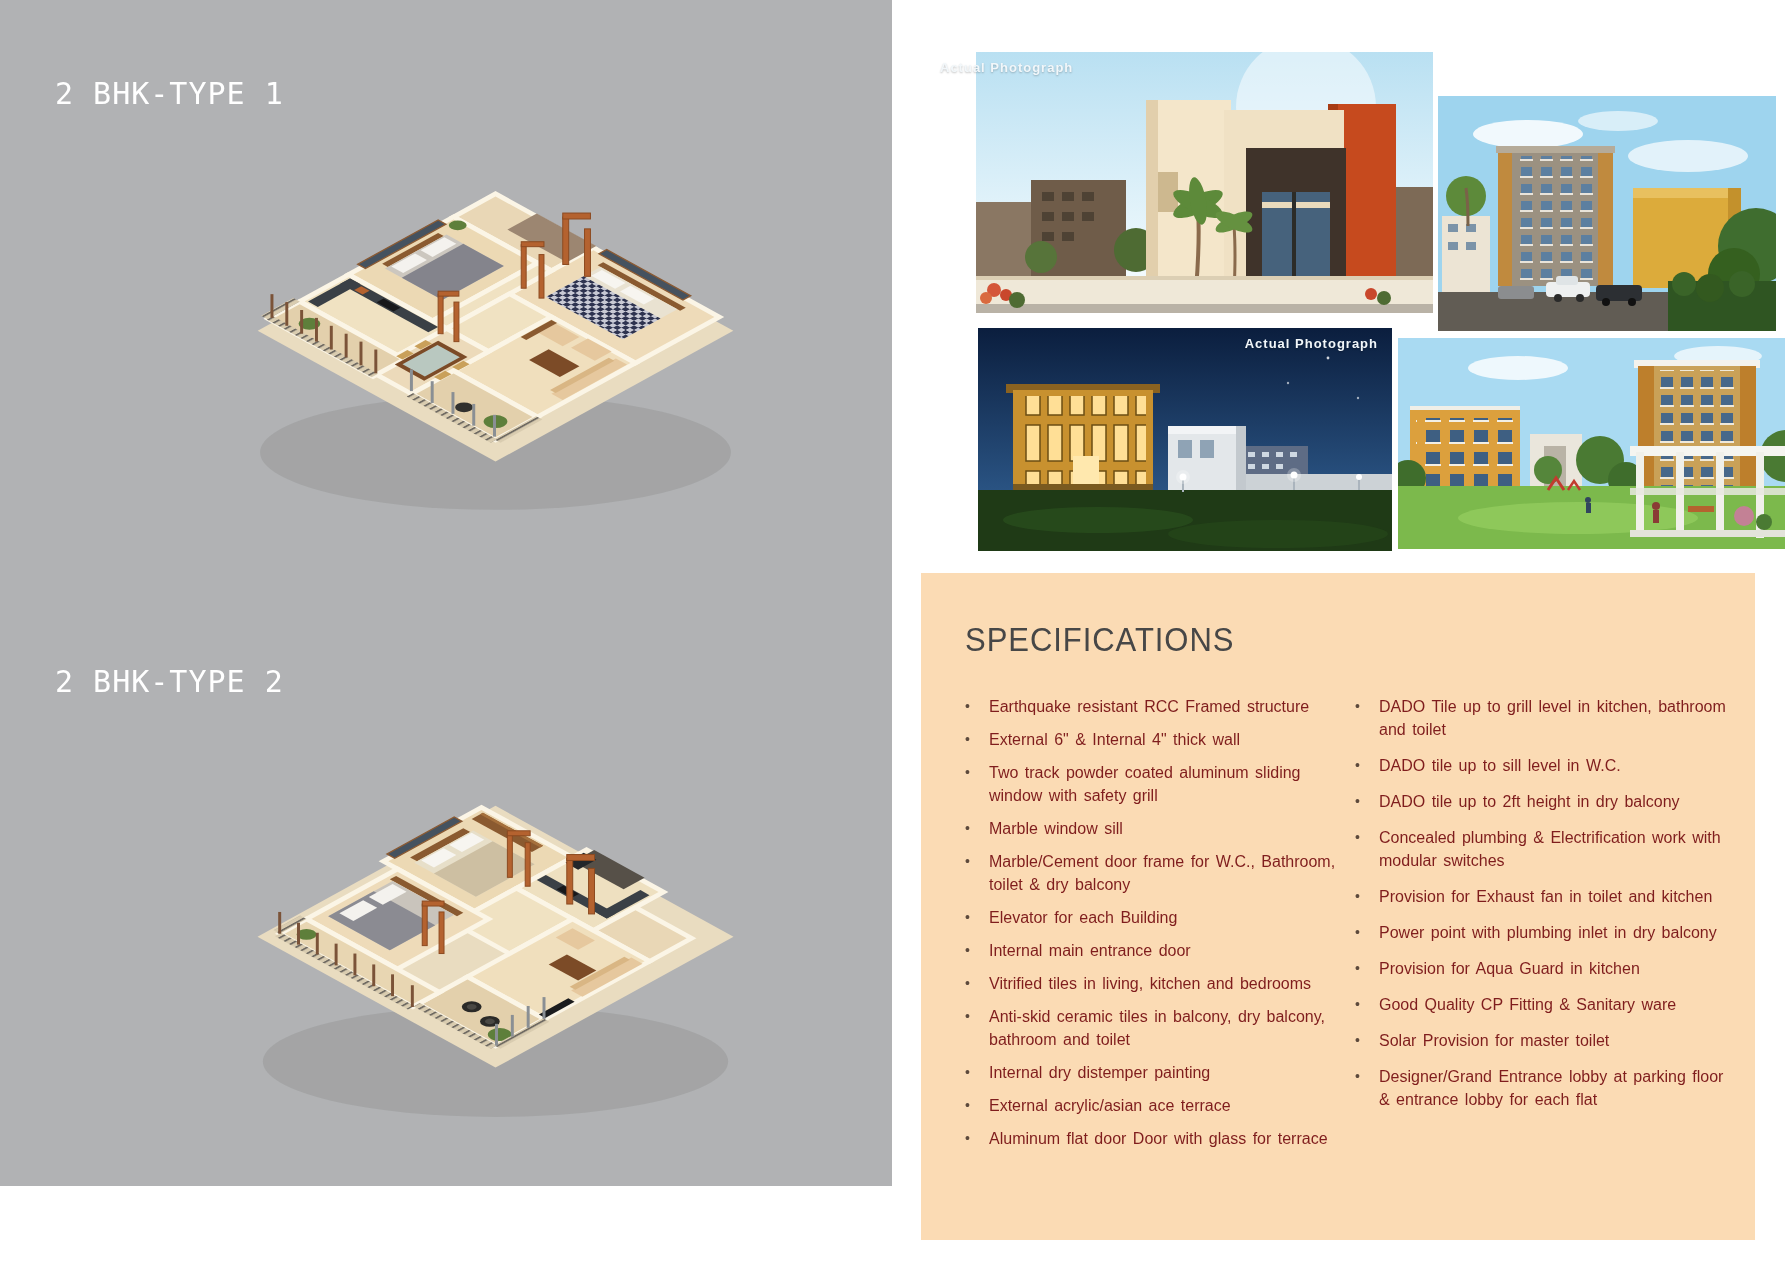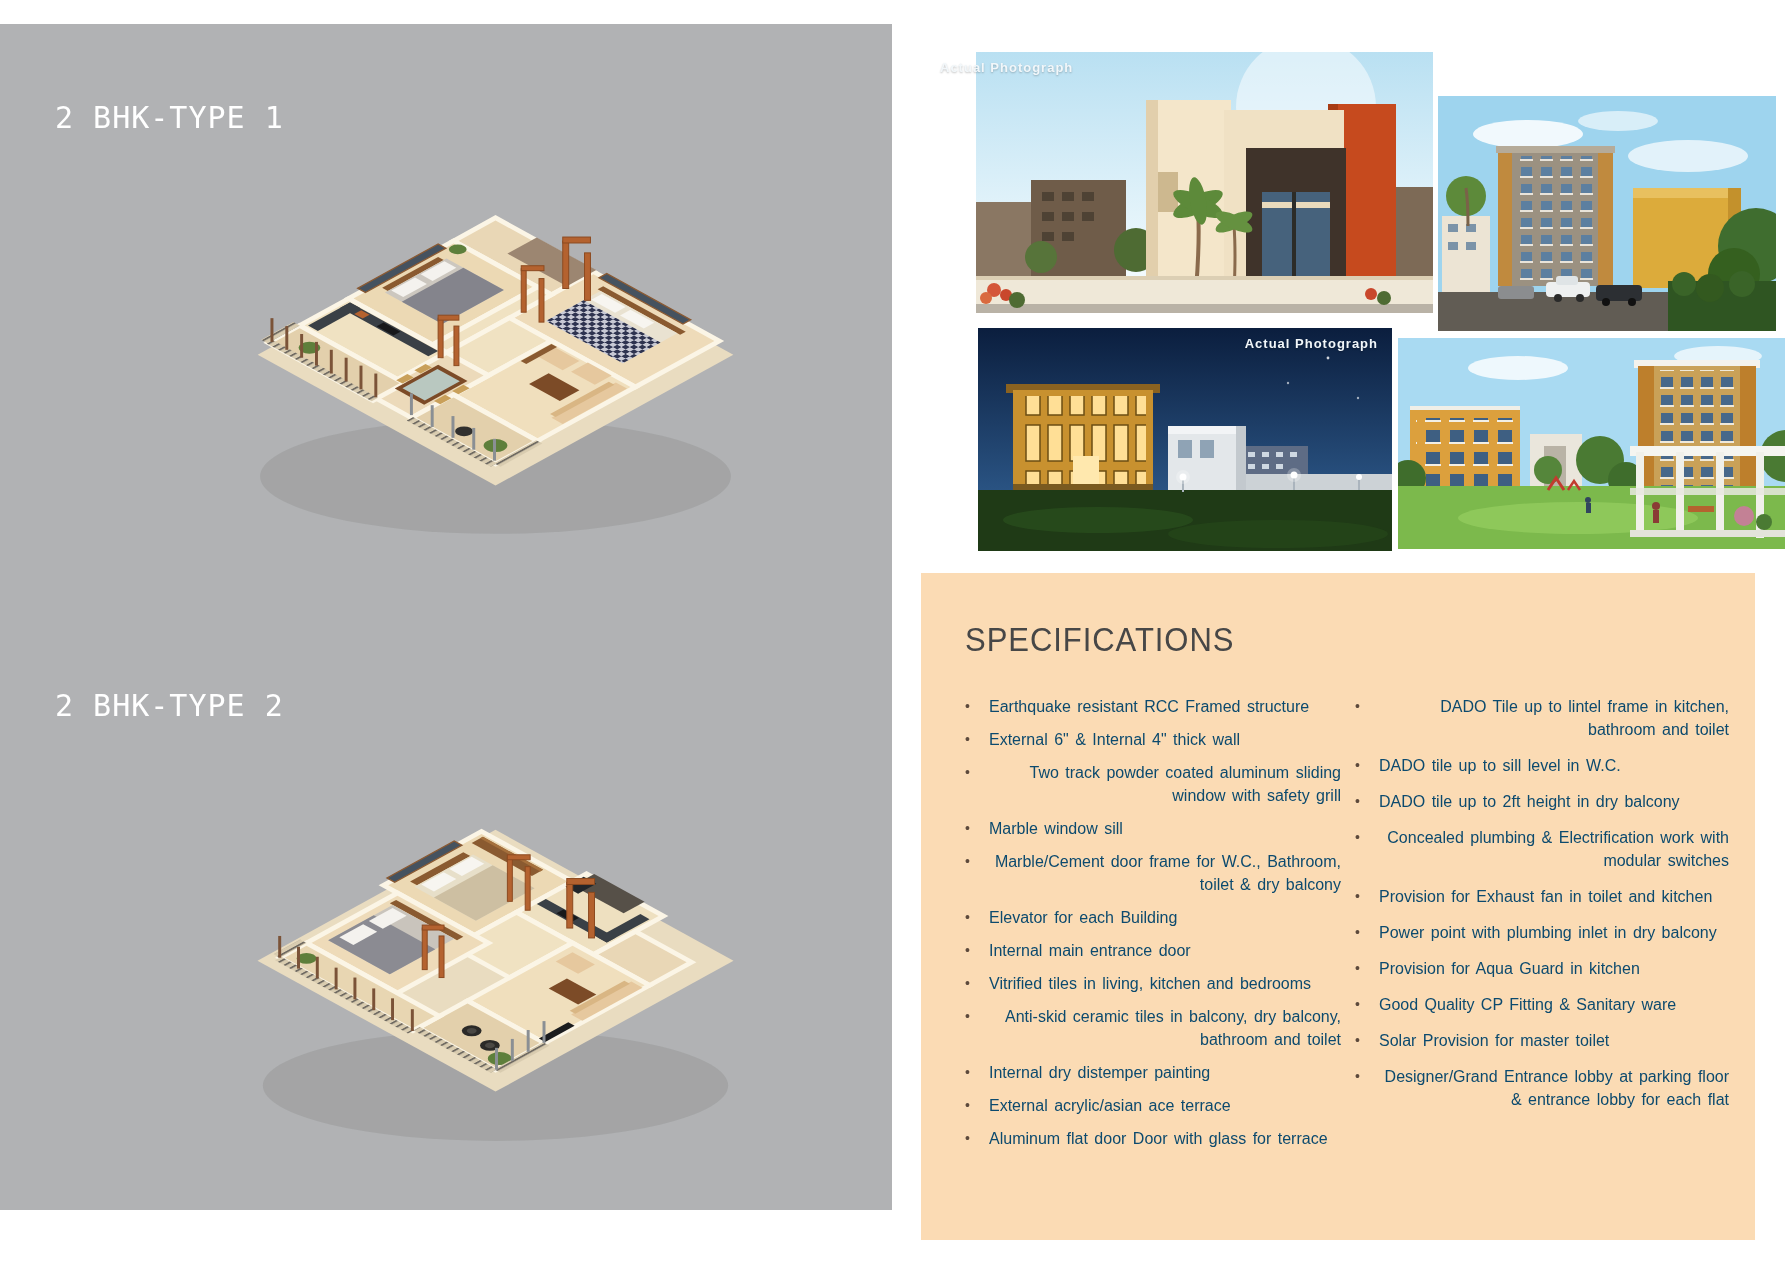--- a/index.html
+++ b/index.html
@@ -2,21 +2,21 @@
 <html><head>
 <meta charset="utf-8">
 <style>
   html,body{margin:0;padding:0;}
   body{
     width:1785px;height:1262px;position:relative;overflow:hidden;
     background:#ffffff;font-family:"Liberation Sans",sans-serif;
   }
   .abs{position:absolute;}
   
-  #left-panel{left:0;top:0;width:892px;height:1186px;background:#b1b2b4;margin-top:24px;}
+  #left-panel{left:0;top:0;width:892px;height:1186px;background:#b1b2b4;}
   .plan-title{
     position:absolute;color:#ffffff;
     font-family:"DejaVu Sans Mono",monospace;
     font-size:30px;letter-spacing:1px;white-space:nowrap;
   }
   #title1{left:55px;top:76px;}
   #title2{left:55px;top:664px;}
   .figure{position:absolute;padding-left:48px;}
   .figure svg{display:block;width:100%;height:100%;}
   
@@ -46,23 +46,22 @@
   }
   .spec-cols{display:flex;}
   .spec-col{box-sizing:border-box;}
   .spec-col.col-left{width:376px;margin-right:14px;}
   .spec-col.col-right{width:374px;}
   .spec-col ul{list-style:none;margin:0;padding:0;}
   .spec-col li{display:flex;margin-bottom:10px;}
   .spec-col.col-right li{margin-bottom:13px;}
   .spec-col .b{flex:0 0 24px;width:24px;color:#5d4a3c;font-size:14px;line-height:23px;}
   .spec-col .t{
-    color:#0c4a6e;font-size:16px;line-height:23px;word-spacing:2px;
+    color:#7f1d1d;font-size:16px;line-height:23px;word-spacing:2px;
     font-family:"Liberation Sans",sans-serif;
-    text-align:right;
   }
 </style>
 </head>
 <body>
 
 <div id="left-panel" class="abs">
   <div id="title1" class="plan-title">2 BHK-TYPE 1</div>
 
   <div id="plan1" class="figure">
     <svg viewBox="0 0 500 460">
@@ -525,21 +524,21 @@
         <li>
             <span class="b">•</span>
             <span class="t">Aluminum flat door Door with glass for terrace</span>
           </li>
       </ul>
     </div>
     <div class="spec-col col-right">
       <ul>
         <li>
             <span class="b">•</span>
-            <span class="t">DADO Tile up to lintel frame in kitchen, bathroom and toilet</span>
+            <span class="t">DADO Tile up to grill level in kitchen, bathroom and toilet</span>
           </li>
         <li>
             <span class="b">•</span>
             <span class="t">DADO tile up to sill level in W.C.</span>
           </li>
         <li>
             <span class="b">•</span>
             <span class="t">DADO tile up to 2ft height in dry balcony</span>
           </li>
         <li>

